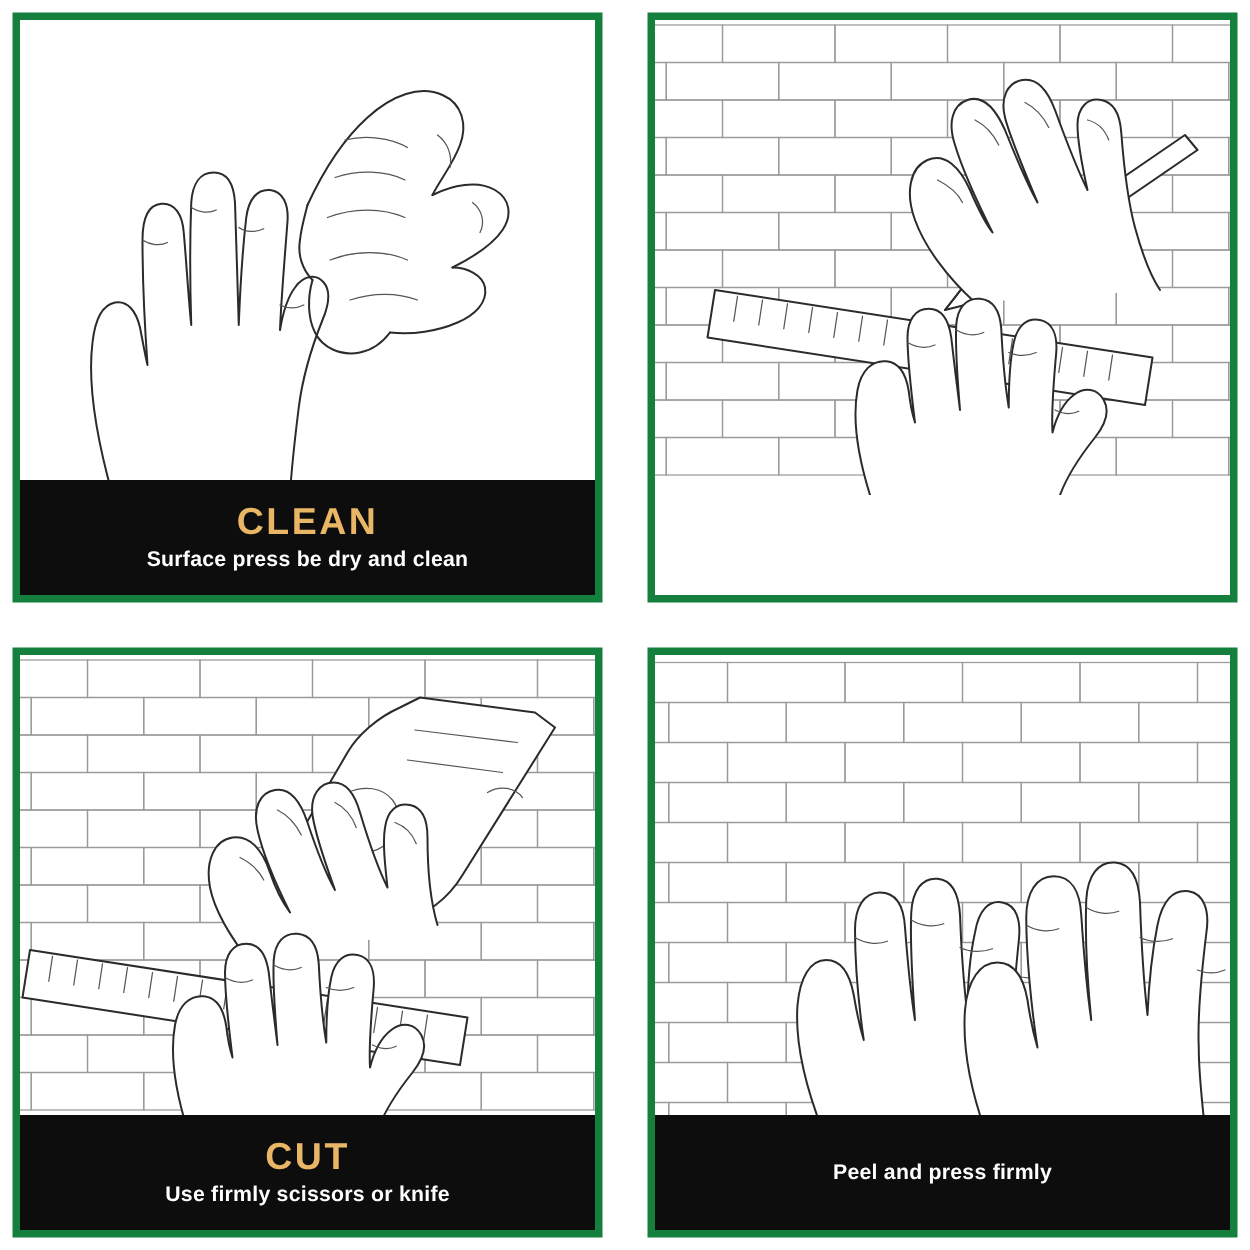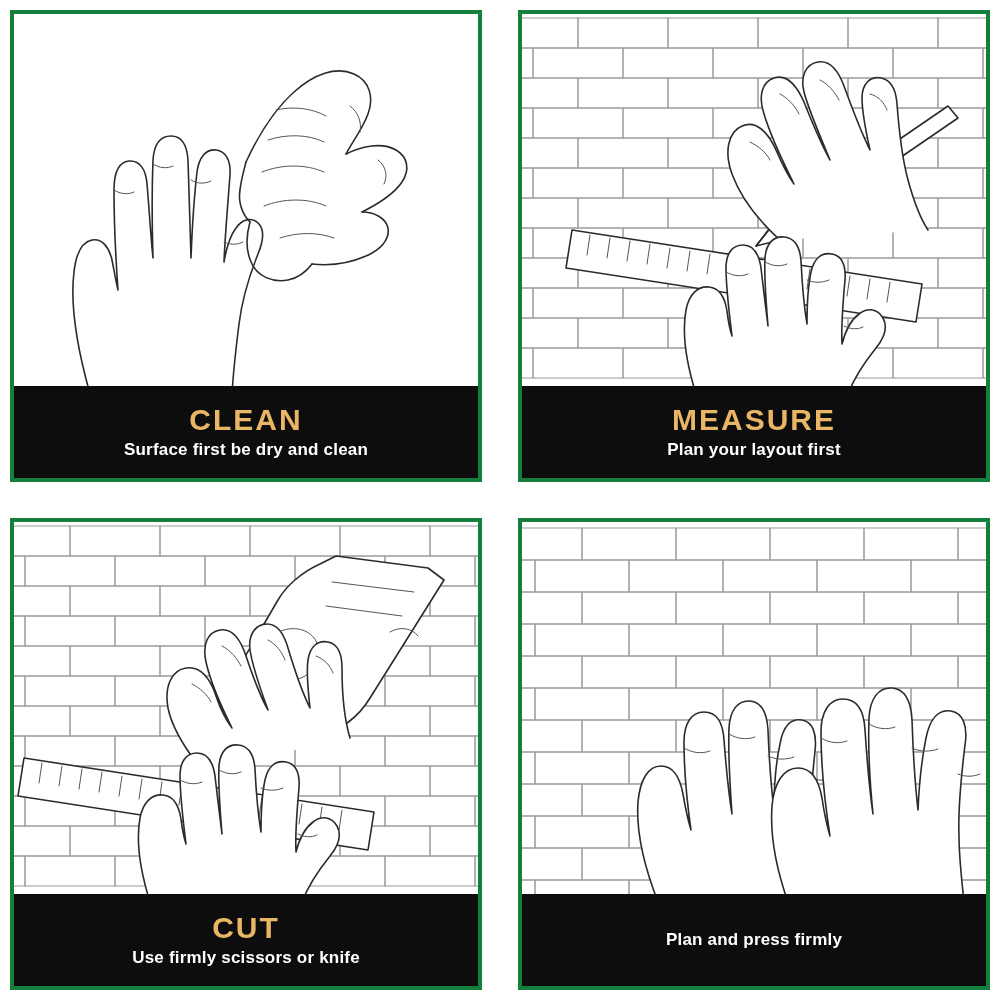--- a/index.html
+++ b/index.html
@@ -29,21 +29,21 @@
     grid-template-rows: 472px 472px;
     gap: 36px;
     justify-content: center;
     align-content: center;
   }
   .panel {
     position: relative;
     width: 472px;
     height: 472px;
     background: #ffffff;
-    border: 4px solid #15803d;
+    border: 6px solid #15803d;
     box-sizing: border-box;
     overflow: hidden;
   }
   .art {
     position: absolute;
     left: 0;
     top: 0;
     width: 100%;
     height: 380px;
     overflow: hidden;
@@ -138,21 +138,21 @@
             <path class="ln-thin" d="M252 158 C272 150 296 150 314 158"></path>
             <path class="ln-thin" d="M254 192 C274 184 298 184 316 192"></path>
             <path class="ln-thin" d="M270 224 C288 218 308 218 324 224"></path>
             <path class="ln-thin" d="M340 92 C348 98 352 108 350 118"></path>
             <path class="ln-thin" d="M368 146 C376 152 378 162 374 170"></path>
           </g>
         </svg>
       </div>
       <div class="caption">
         <div class="caption-title">CLEAN</div>
-        <div class="caption-sub">Surface first be dry and clean</div>
+        <div class="caption-sub">Surface press be dry and clean</div>
       </div>
     </div>
 
     <div class="panel">
       <div class="art">
         <svg viewBox="0 0 472 380" preserveAspectRatio="xMidYMid slice" aria-hidden="true">
           <g>
             <rect class="brick" x="-30" y="4" width="90" height="30"></rect>
             <rect class="brick" x="60" y="4" width="90" height="30"></rect>
             <rect class="brick" x="150" y="4" width="90" height="30"></rect>
@@ -265,24 +265,20 @@
 
           <g>
             <path class="fillw" d="M178 380 C168 348 164 318 168 296 C171 280 180 272 191 273 C202 274 207 284 209 297 C210 306 212 316 214 322 C211 298 208 272 208 254 C208 240 214 231 225 231 C236 231 241 240 243 254 C245 272 248 296 250 312 C248 288 246 262 247 244 C248 230 255 222 266 223 C277 224 282 233 283 247 C284 268 286 292 289 310 C289 292 290 272 293 258 C296 244 304 238 314 240 C324 242 328 252 327 266 C325 288 323 312 324 330 C327 318 333 306 341 300 C350 293 360 295 365 304 C370 313 366 324 358 334 C346 349 336 364 330 380"></path>
             <path class="ln-thin" d="M208 258 C215 262 223 263 230 260"></path>
             <path class="ln-thin" d="M247 248 C254 252 262 253 269 250"></path>
             <path class="ln-thin" d="M289 266 C296 269 304 269 311 266"></path>
             <path class="ln-thin" d="M326 312 C332 315 339 316 345 313"></path>
           </g>
         </svg>
       </div>
-      <div class="caption">
-        <div class="caption-title">MEASURE</div>
-        <div class="caption-sub">Plan your layout first</div>
-      </div>
     </div>
 
     <div class="panel">
       <div class="art">
         <svg viewBox="0 0 472 380" preserveAspectRatio="xMidYMid slice" aria-hidden="true">
           <g>
             <rect class="brick" x="-30" y="4" width="90" height="30"></rect>
             <rect class="brick" x="60" y="4" width="90" height="30"></rect>
             <rect class="brick" x="150" y="4" width="90" height="30"></rect>
             <rect class="brick" x="240" y="4" width="90" height="30"></rect>
@@ -510,18 +506,18 @@
           <g>
             <path class="fillw" d="M270 380 C258 346 252 312 254 284 C256 260 266 246 280 246 C294 246 301 259 304 276 C306 290 309 304 312 314 C307 282 303 240 303 210 C303 190 311 177 325 177 C339 177 346 189 347 208 C349 238 352 272 355 292 C352 262 350 224 351 196 C352 176 361 165 374 166 C387 167 393 179 394 198 C395 228 397 262 400 288 C401 264 404 236 408 216 C412 196 421 187 433 189 C445 191 450 204 447 223 C443 256 440 290 441 314 C441 336 444 360 446 380"></path>
             <path class="ln-thin" d="M303 216 C311 221 321 222 329 219"></path>
             <path class="ln-thin" d="M351 202 C359 207 369 208 377 205"></path>
             <path class="ln-thin" d="M394 226 C402 230 412 230 420 227"></path>
             <path class="ln-thin" d="M440 252 C447 255 455 255 462 252"></path>
           </g>
         </svg>
       </div>
       <div class="caption">
-        <div class="caption-sub">Plan and press firmly</div>
+        <div class="caption-sub">Peel and press firmly</div>
       </div>
     </div>
 
   </div>
 </div>
 
 </body></html>

